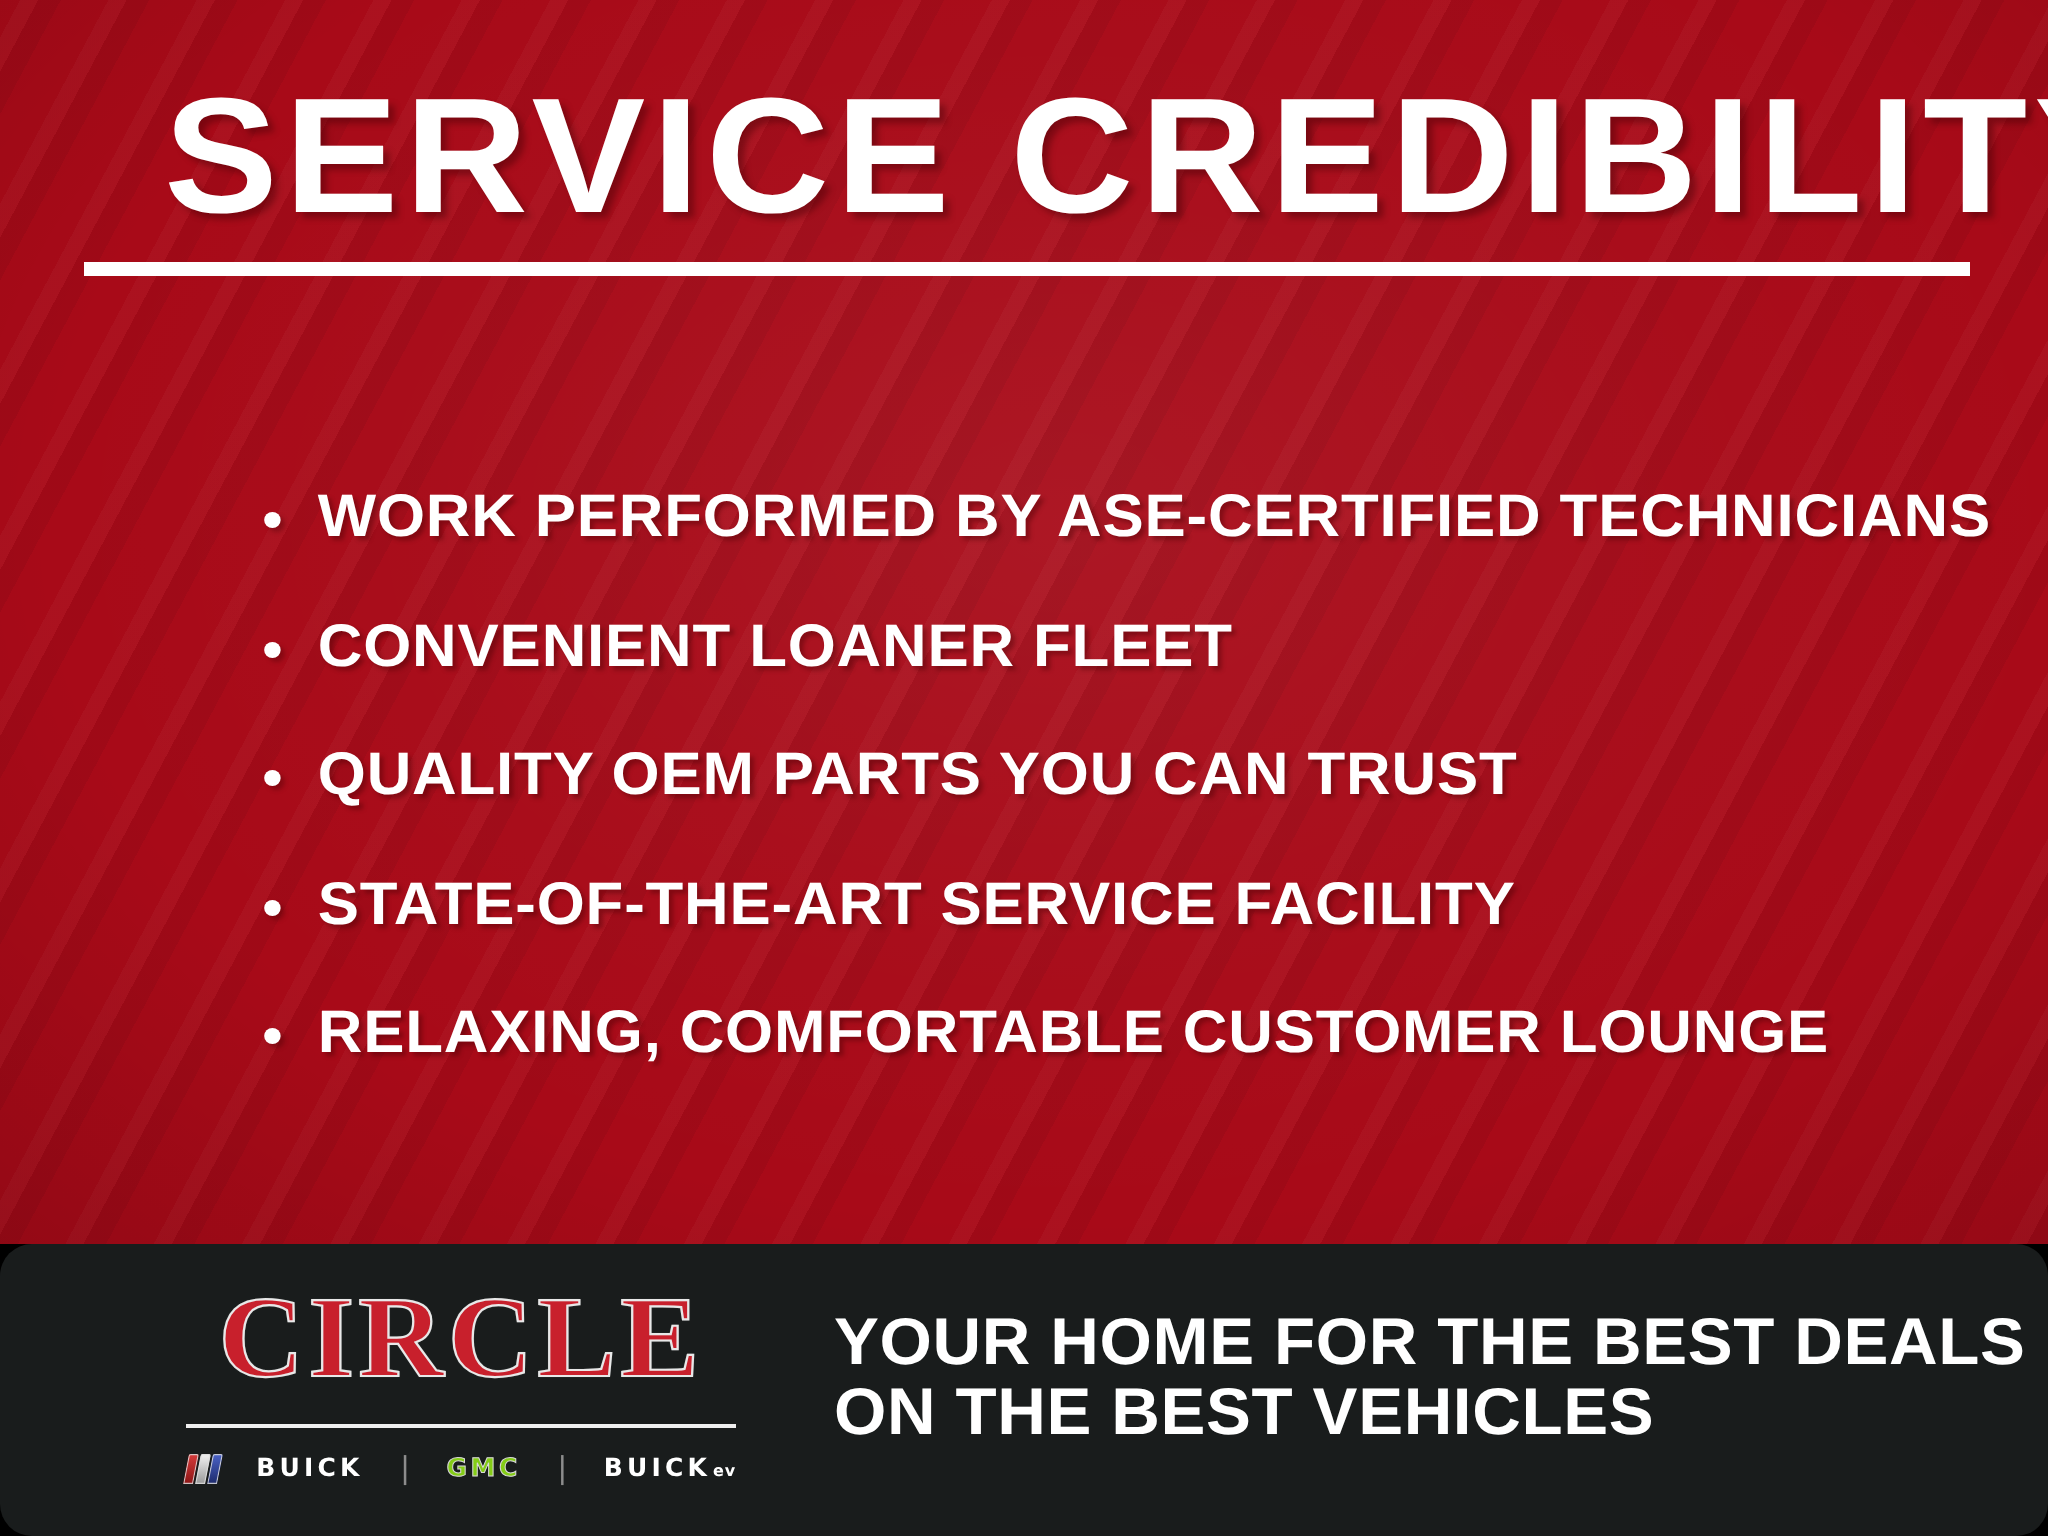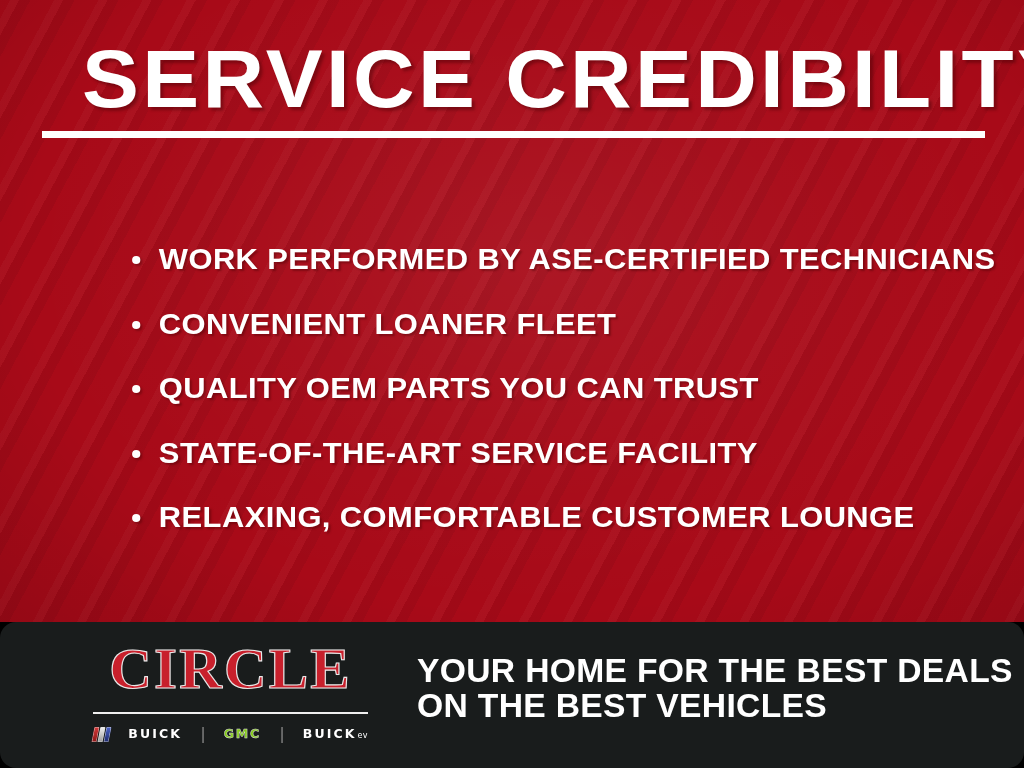--- a/index.html
+++ b/index.html
@@ -222,21 +222,21 @@
     font-weight: 400;
   }
   #brand-hummer-wrap {
     display: inline-flex;
     align-items: baseline;
     gap: 1px;
   }
   #brand-hummer-ev {
     font-family: "DejaVu Sans", sans-serif;
     font-size: 8px;
-    font-weight: 400;
+    font-weight: 700;
     letter-spacing: 0.4px;
     color: #ffffff;
   }
 
   
   #tagline {
     position: absolute;
     left: 417px;
     top: 31px;
     width: 580px;

